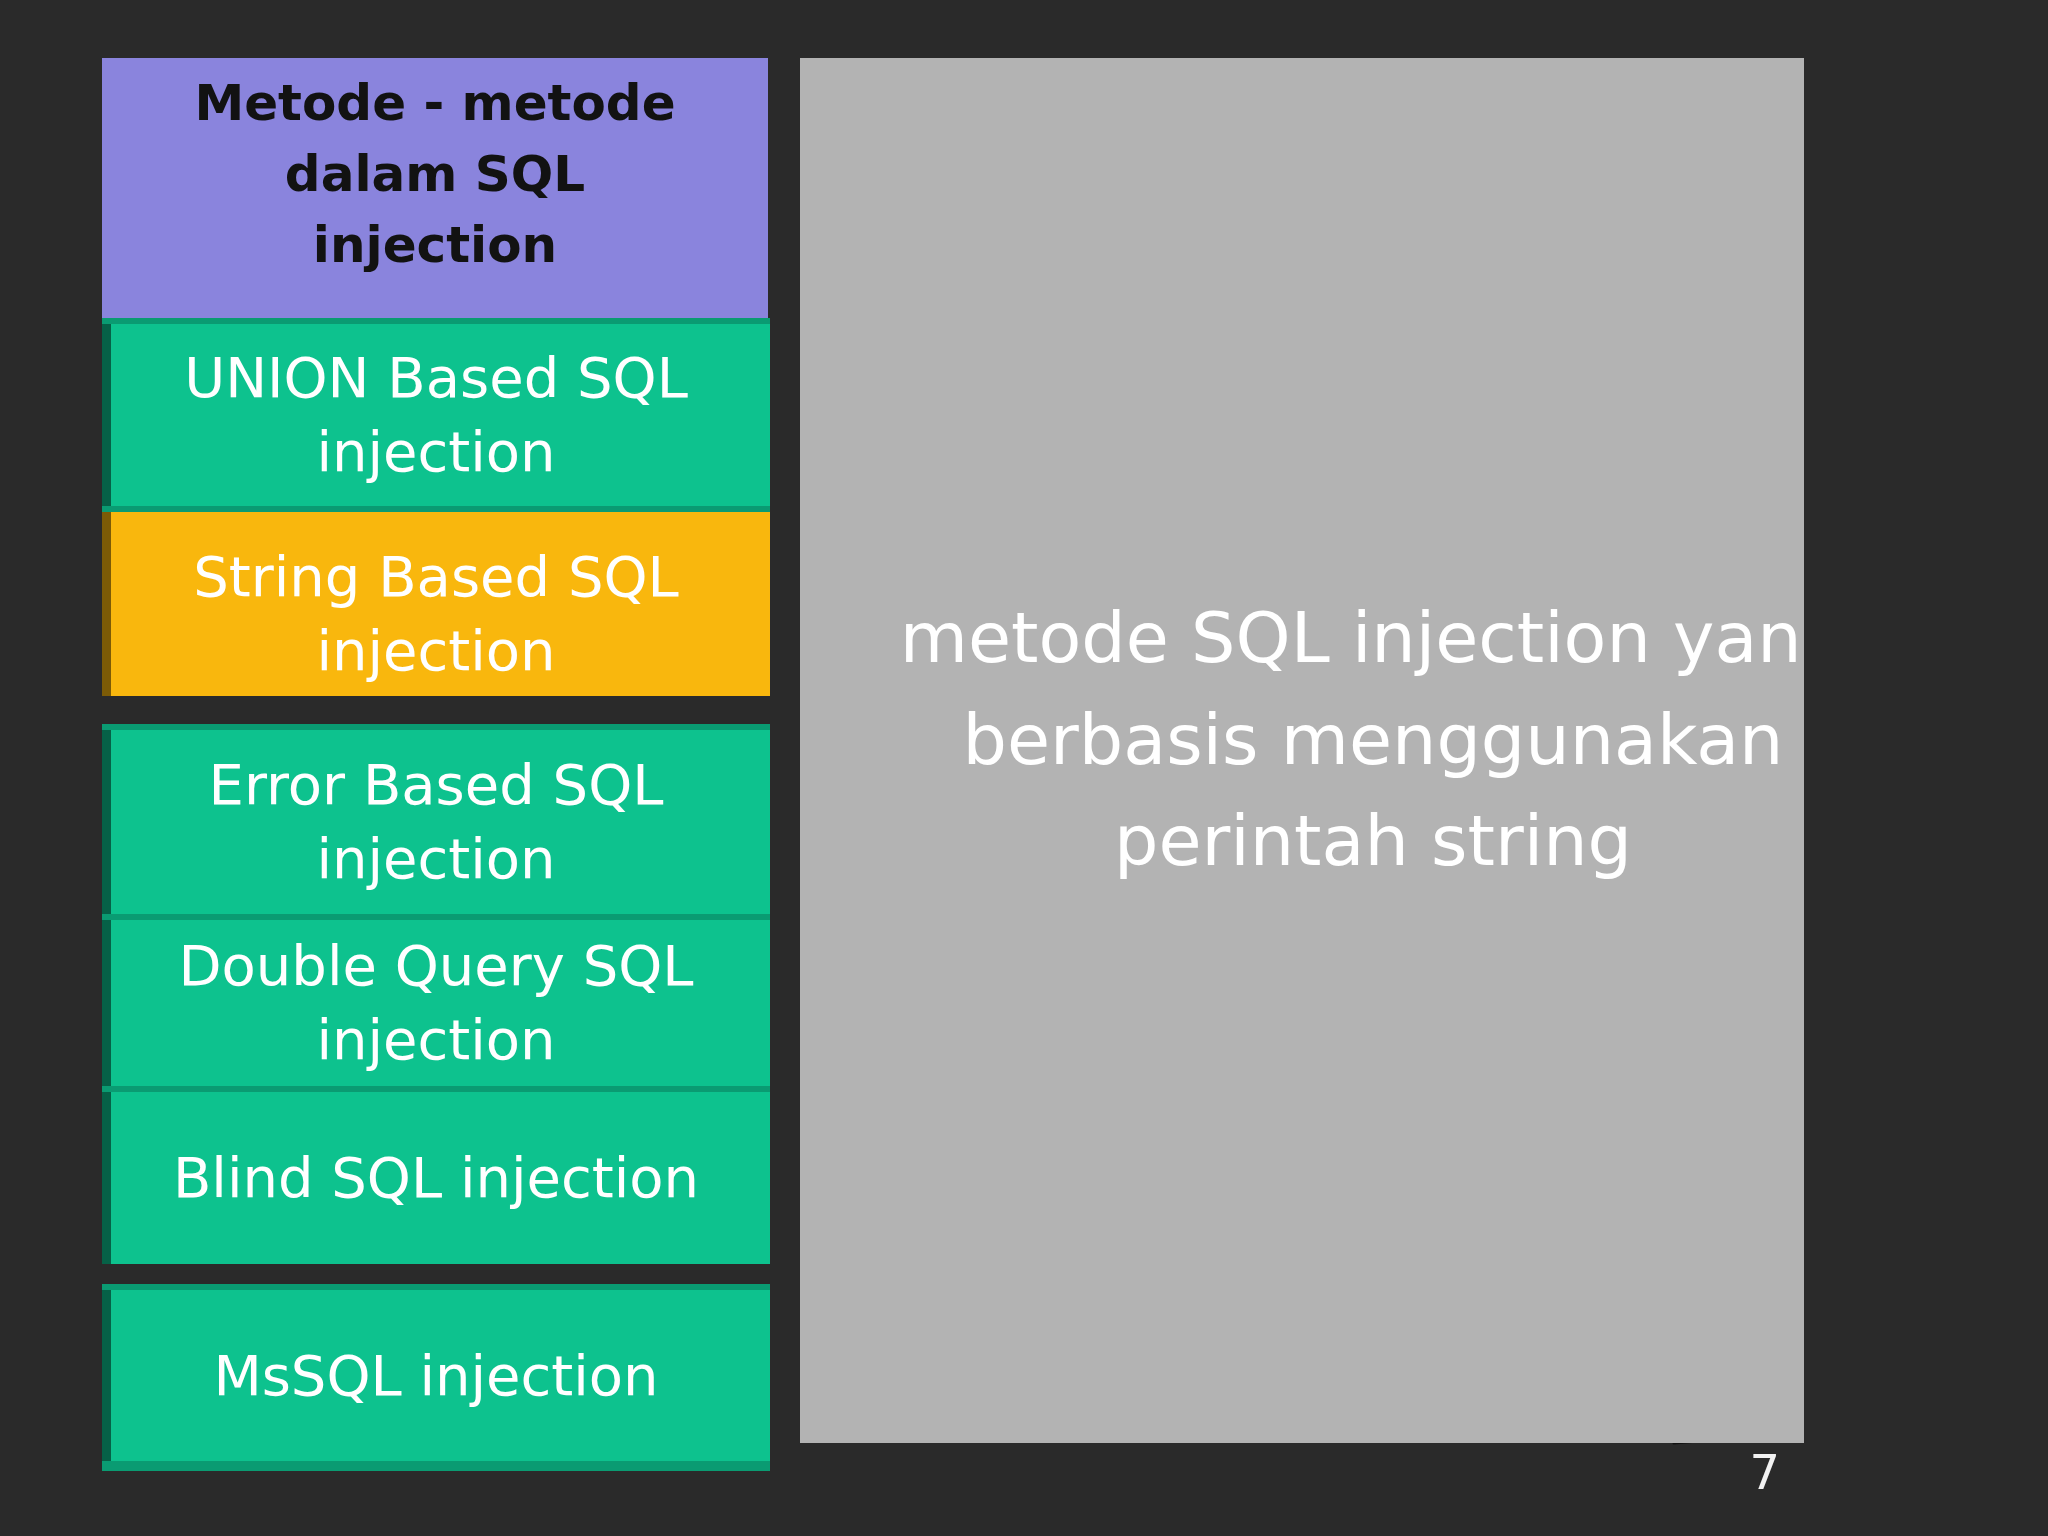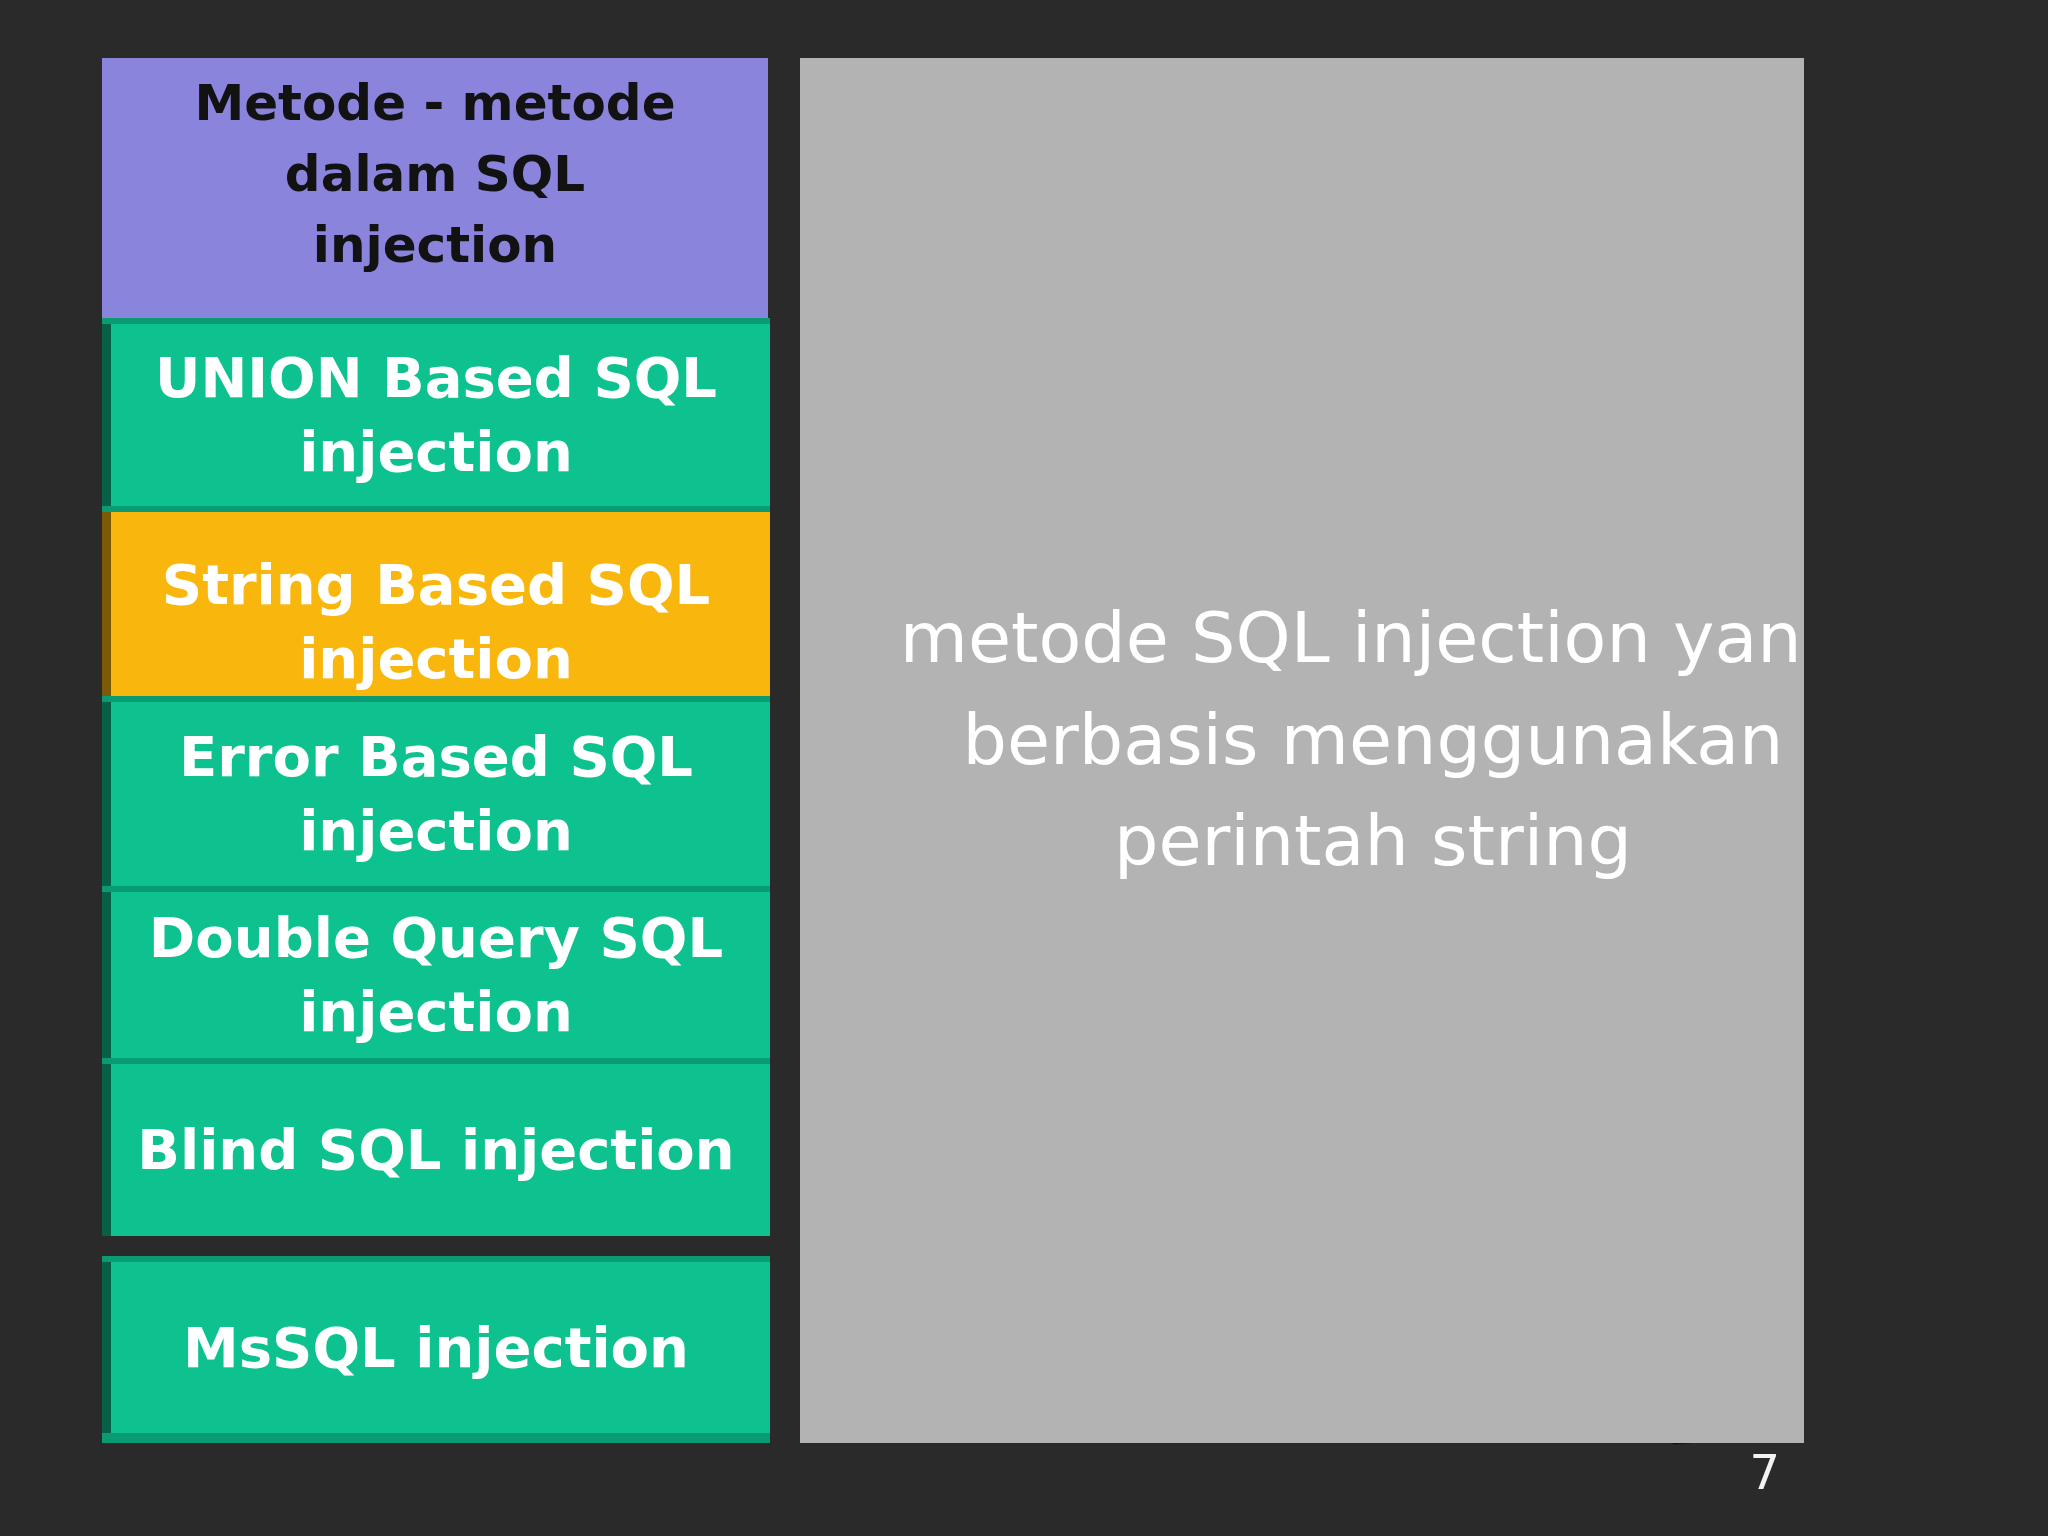--- a/index.html
+++ b/index.html
@@ -40,22 +40,21 @@
     max-width: 520px;
   }
   .menu { width: 668px; }
   .menu-item {
     width: 100%;
     display: flex;
     align-items: center;
     justify-content: center;
     border-top: 6px solid #0a9b72;
     box-shadow: inset 9px 0 0 rgba(0,0,0,0.50);
-    padding: 0 20px;
-    font-weight: bold;
+    padding: 8px 20px;
   }
   .menu-item:last-child { border-bottom: 10px solid #0a9b72; }
   .menu-item:nth-child(1) { height: 188px; }
   .menu-item:nth-child(2) { height: 190px; align-items: flex-end; }
   .menu-item:nth-child(3) { height: 190px; }
   .menu-item:nth-child(4) { height: 172px; }
   .menu-item:nth-child(5) { height: 178px; }
   .menu-item:nth-child(6) { height: 187px; margin-top: 20px; }
   .menu-item .item-label {
     color: #ffffff;
@@ -116,21 +115,21 @@
     <div class="sidebar-header">
       <div class="title-text">Metode - metode dalam SQL injection</div>
     </div>
     <div class="menu">
       <div class="menu-item" style="background: rgb(13, 194, 142);">
         <span class="item-label">UNION Based SQL injection</span>
       </div>
       <div class="menu-item" style="background: rgb(249, 183, 13);">
         <span class="item-label">String Based SQL injection</span>
       </div>
-      <div class="menu-item" style="background: rgb(13, 194, 142);">
+      <div class="menu-item" style="background: rgb(13, 194, 142); margin-top: 28px;">
         <span class="item-label">Error Based SQL injection</span>
       </div>
       <div class="menu-item" style="background: rgb(13, 194, 142);">
         <span class="item-label">Double Query SQL injection</span>
       </div>
       <div class="menu-item" style="background: rgb(13, 194, 142);">
         <span class="item-label">Blind SQL injection</span>
       </div>
       <div class="menu-item" style="background: rgb(13, 194, 142);">
         <span class="item-label">MsSQL injection</span>

